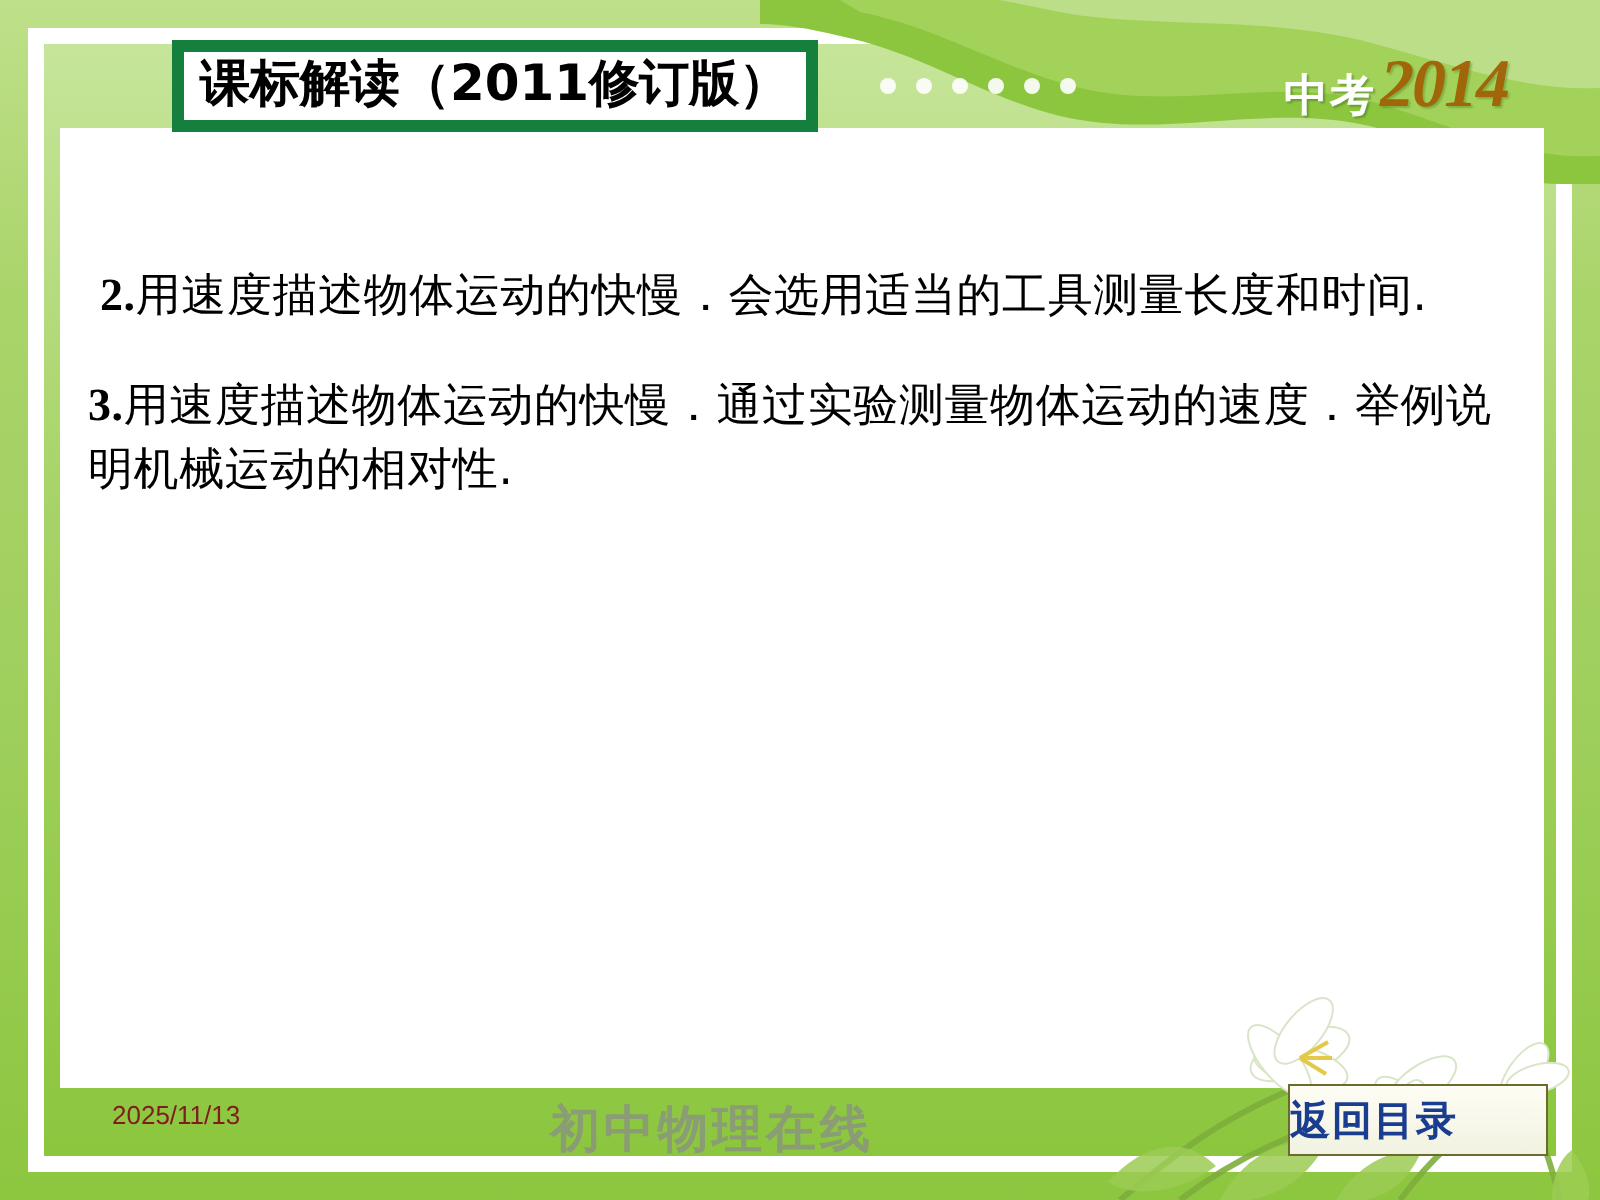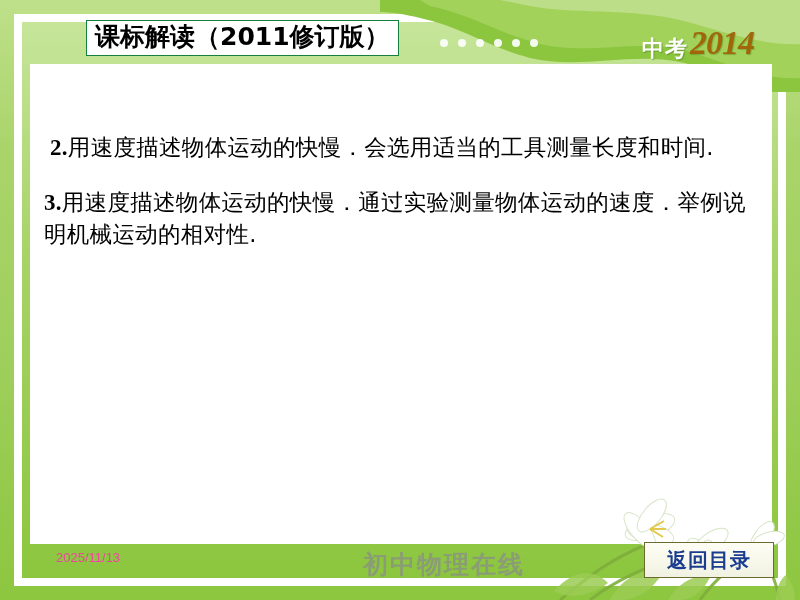--- a/index.html
+++ b/index.html
@@ -89,21 +89,21 @@
     text-shadow: 1px 1px 1px rgba(70,120,30,0.4);
   }
 
   
   .title-box {
     position: absolute;
     left: 86px;
     top: 20px;
     padding: 2px 8px 4px 8px;
     background: #ffffff;
-    border: 1px solid #15803d;
+    border: 6px solid #15803d;
     z-index: 7;
   }
   .title-text {
     font-family: "DejaVu Sans", "Liberation Sans", sans-serif;
     font-size: 25px;
     font-weight: bold;
     color: #000000;
     line-height: 1.1;
     white-space: nowrap;
   }
@@ -131,21 +131,21 @@
   .para.p2 { margin-left: 6px; }
   .para.p3 { margin-left: 0px; }
 
   
   .date {
     position: absolute;
     left: 56px;
     bottom: 35px;
     font-family: "Liberation Sans", sans-serif;
     font-size: 13px;
-    color: #ec4899;
+    color: #7f1d1d;
     z-index: 8;
     margin-top: 40px;
   }
 
   
   .watermark {
     position: absolute;
     left: 275px;
     bottom: 8px;
     width: 250px;
@@ -153,35 +153,35 @@
     z-index: 8;
     opacity: 0.75;
   }
   .watermark-text {
     font-family: "DejaVu Sans", "Liberation Sans", sans-serif;
     font-size: 25px;
     font-weight: bold;
     color: #8a8f86;
     letter-spacing: 2px;
     white-space: nowrap;
-    text-align: right;
+    text-align: left;
   }
 
   
   .return-btn {
     position: absolute;
     right: 26px;
     bottom: 22px;
     width: 128px;
     height: 34px;
     background: linear-gradient(180deg, #fdfdf4 0%, #f2f2e2 100%);
     border: 1px solid #6b6b2e;
     display: flex;
     align-items: center;
-    justify-content: center;
+    justify-content: flex-start;
     z-index: 9;
     cursor: pointer;
   }
   .return-btn-label {
     font-family: "DejaVu Sans", "Liberation Sans", sans-serif;
     font-size: 20px;
     font-weight: bold;
     color: #1b3d8f;
     letter-spacing: 1px;
   }

